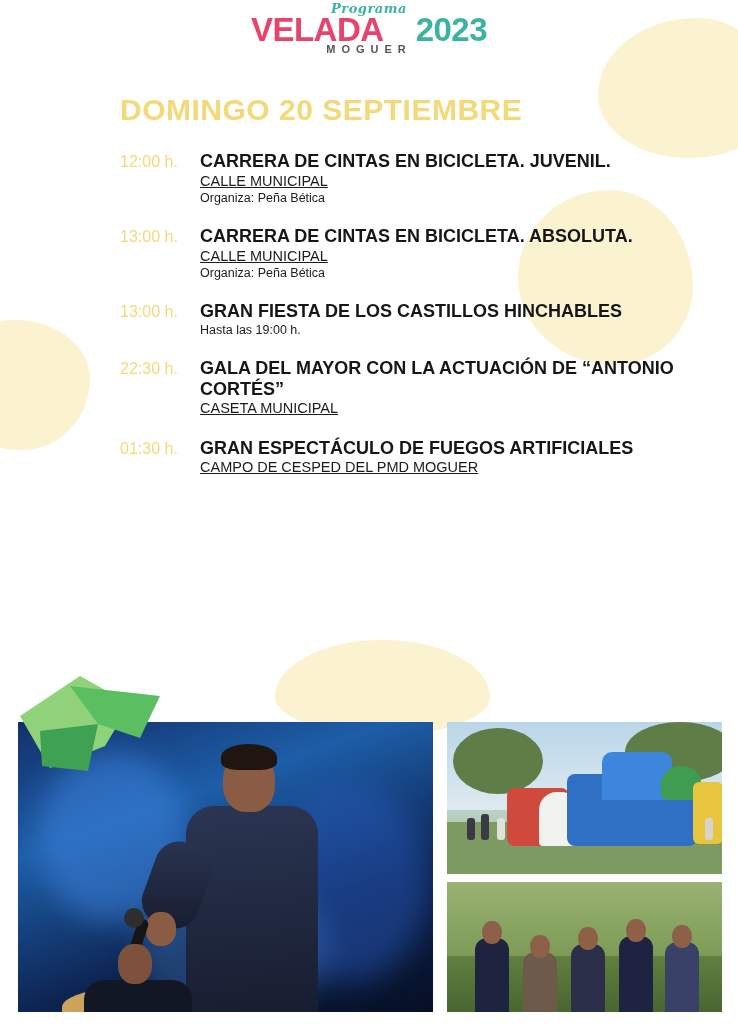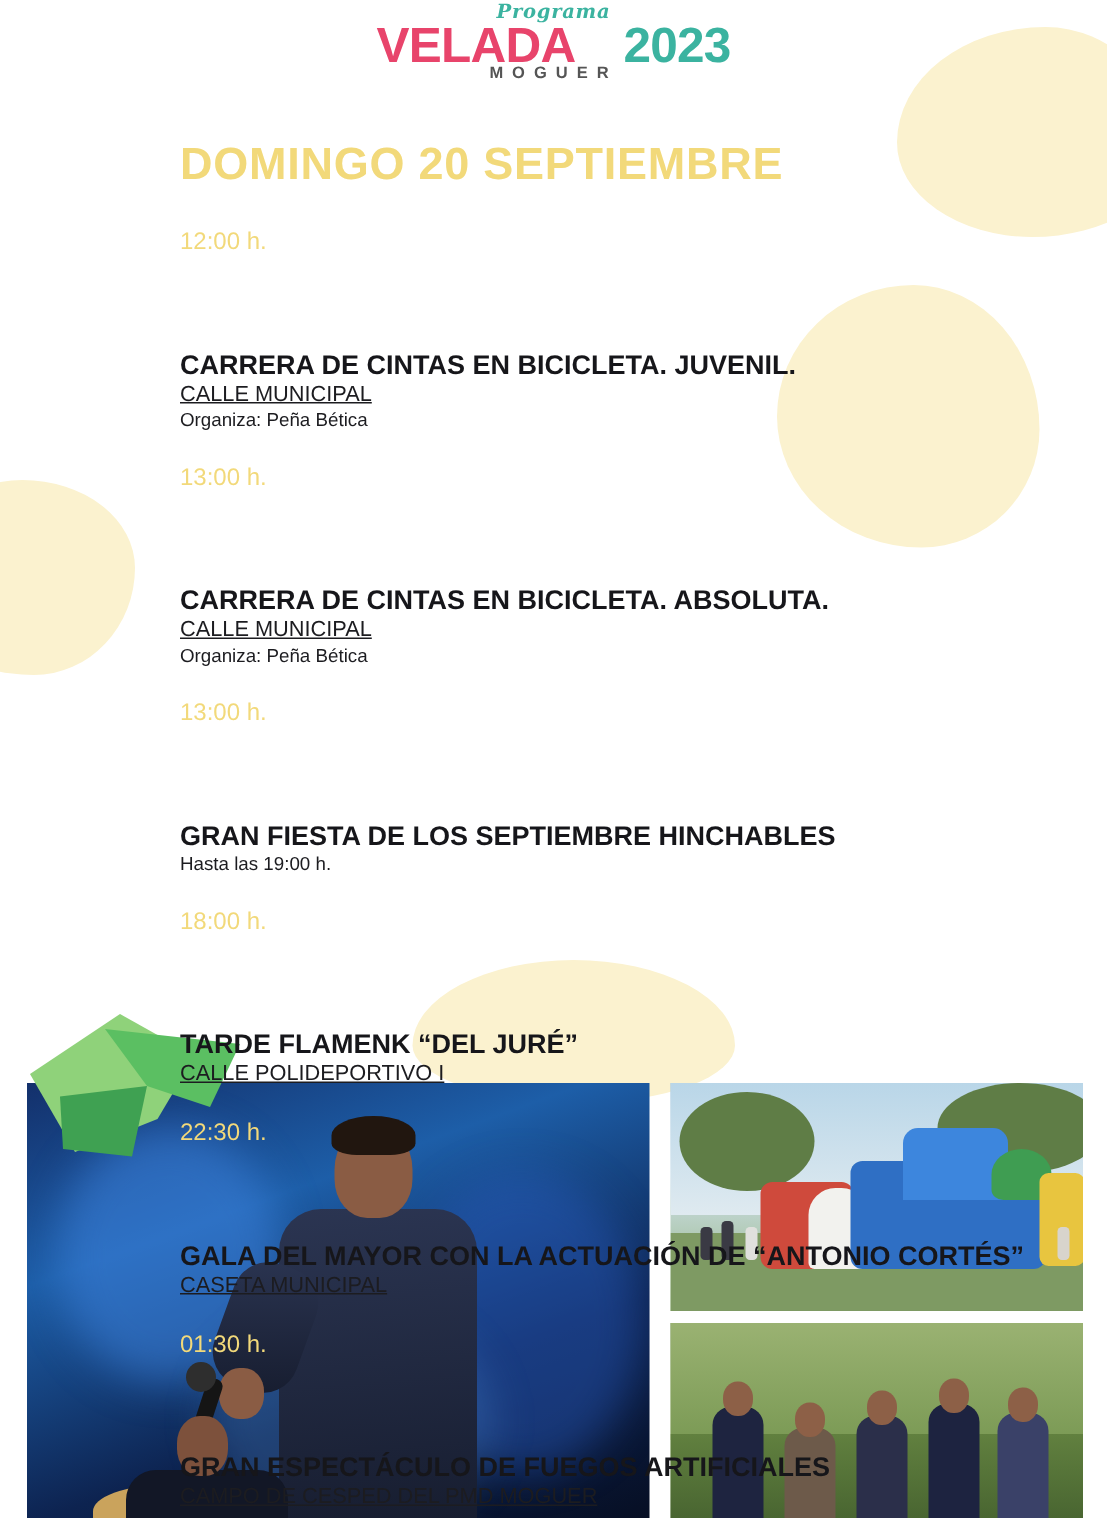--- a/index.html
+++ b/index.html
@@ -98,21 +98,20 @@
   .schedule {
     position: relative;
     z-index: 3;
     margin: 24px 0 0 0;
     padding: 0 40px 0 120px;
   }
   .event {
     display: flex;
     align-items: flex-start;
     margin-bottom: 20px;
-    flex-direction: column;
   }
   .event-time {
     width: 80px;
     flex: 0 0 80px;
     font-size: 16px;
     color: #f2d97a;
     font-weight: normal;
     padding-top: 2px;
   }
   .event-body {
@@ -295,32 +294,25 @@
     <div class="event-body">
       <div class="event-title">CARRERA DE CINTAS EN BICICLETA. ABSOLUTA.</div>
       <div class="event-sub">CALLE MUNICIPAL</div>
       <div class="event-note">Organiza: Peña Bética</div>
     </div>
   </div>
 
   <div class="event">
     <div class="event-time">13:00 h.</div>
     <div class="event-body">
-      <div class="event-title">GRAN FIESTA DE LOS SEPTIEMBRE HINCHABLES</div>
+      <div class="event-title">GRAN FIESTA DE LOS CASTILLOS HINCHABLES</div>
       <div class="event-note">Hasta las 19:00 h.</div>
     </div>
   </div>
 
-  <div class="event">
-    <div class="event-time">18:00 h.</div>
-    <div class="event-body">
-      <div class="event-title">TARDE FLAMENK “DEL JURÉ”</div>
-      <div class="event-sub">CALLE POLIDEPORTIVO I</div>
-    </div>
-  </div>
 
   <div class="event">
     <div class="event-time">22:30 h.</div>
     <div class="event-body">
       <div class="event-title">GALA DEL MAYOR CON LA ACTUACIÓN DE “ANTONIO CORTÉS”</div>
       <div class="event-sub">CASETA MUNICIPAL</div>
     </div>
   </div>
 
   <div class="event">

